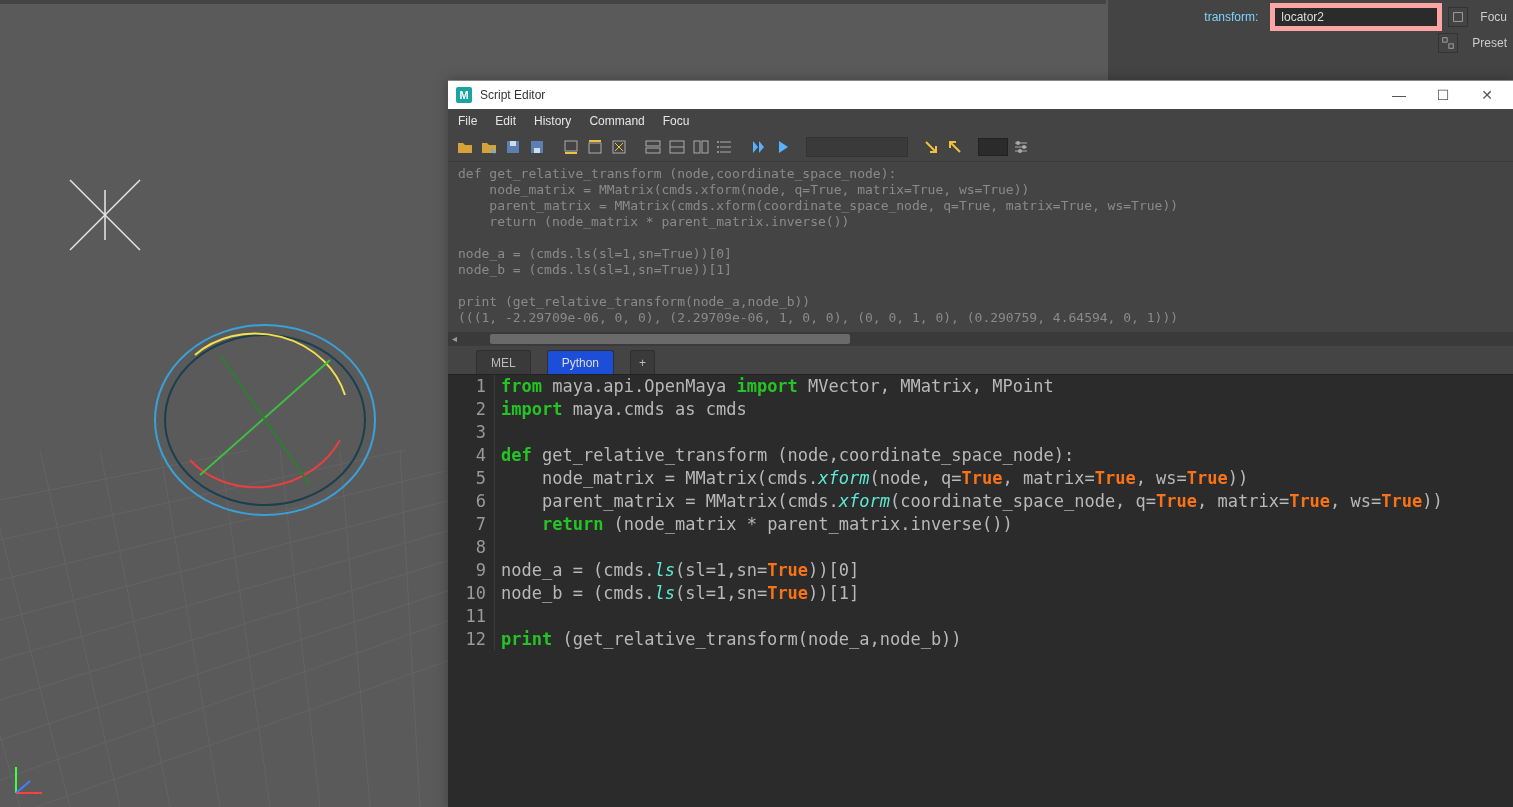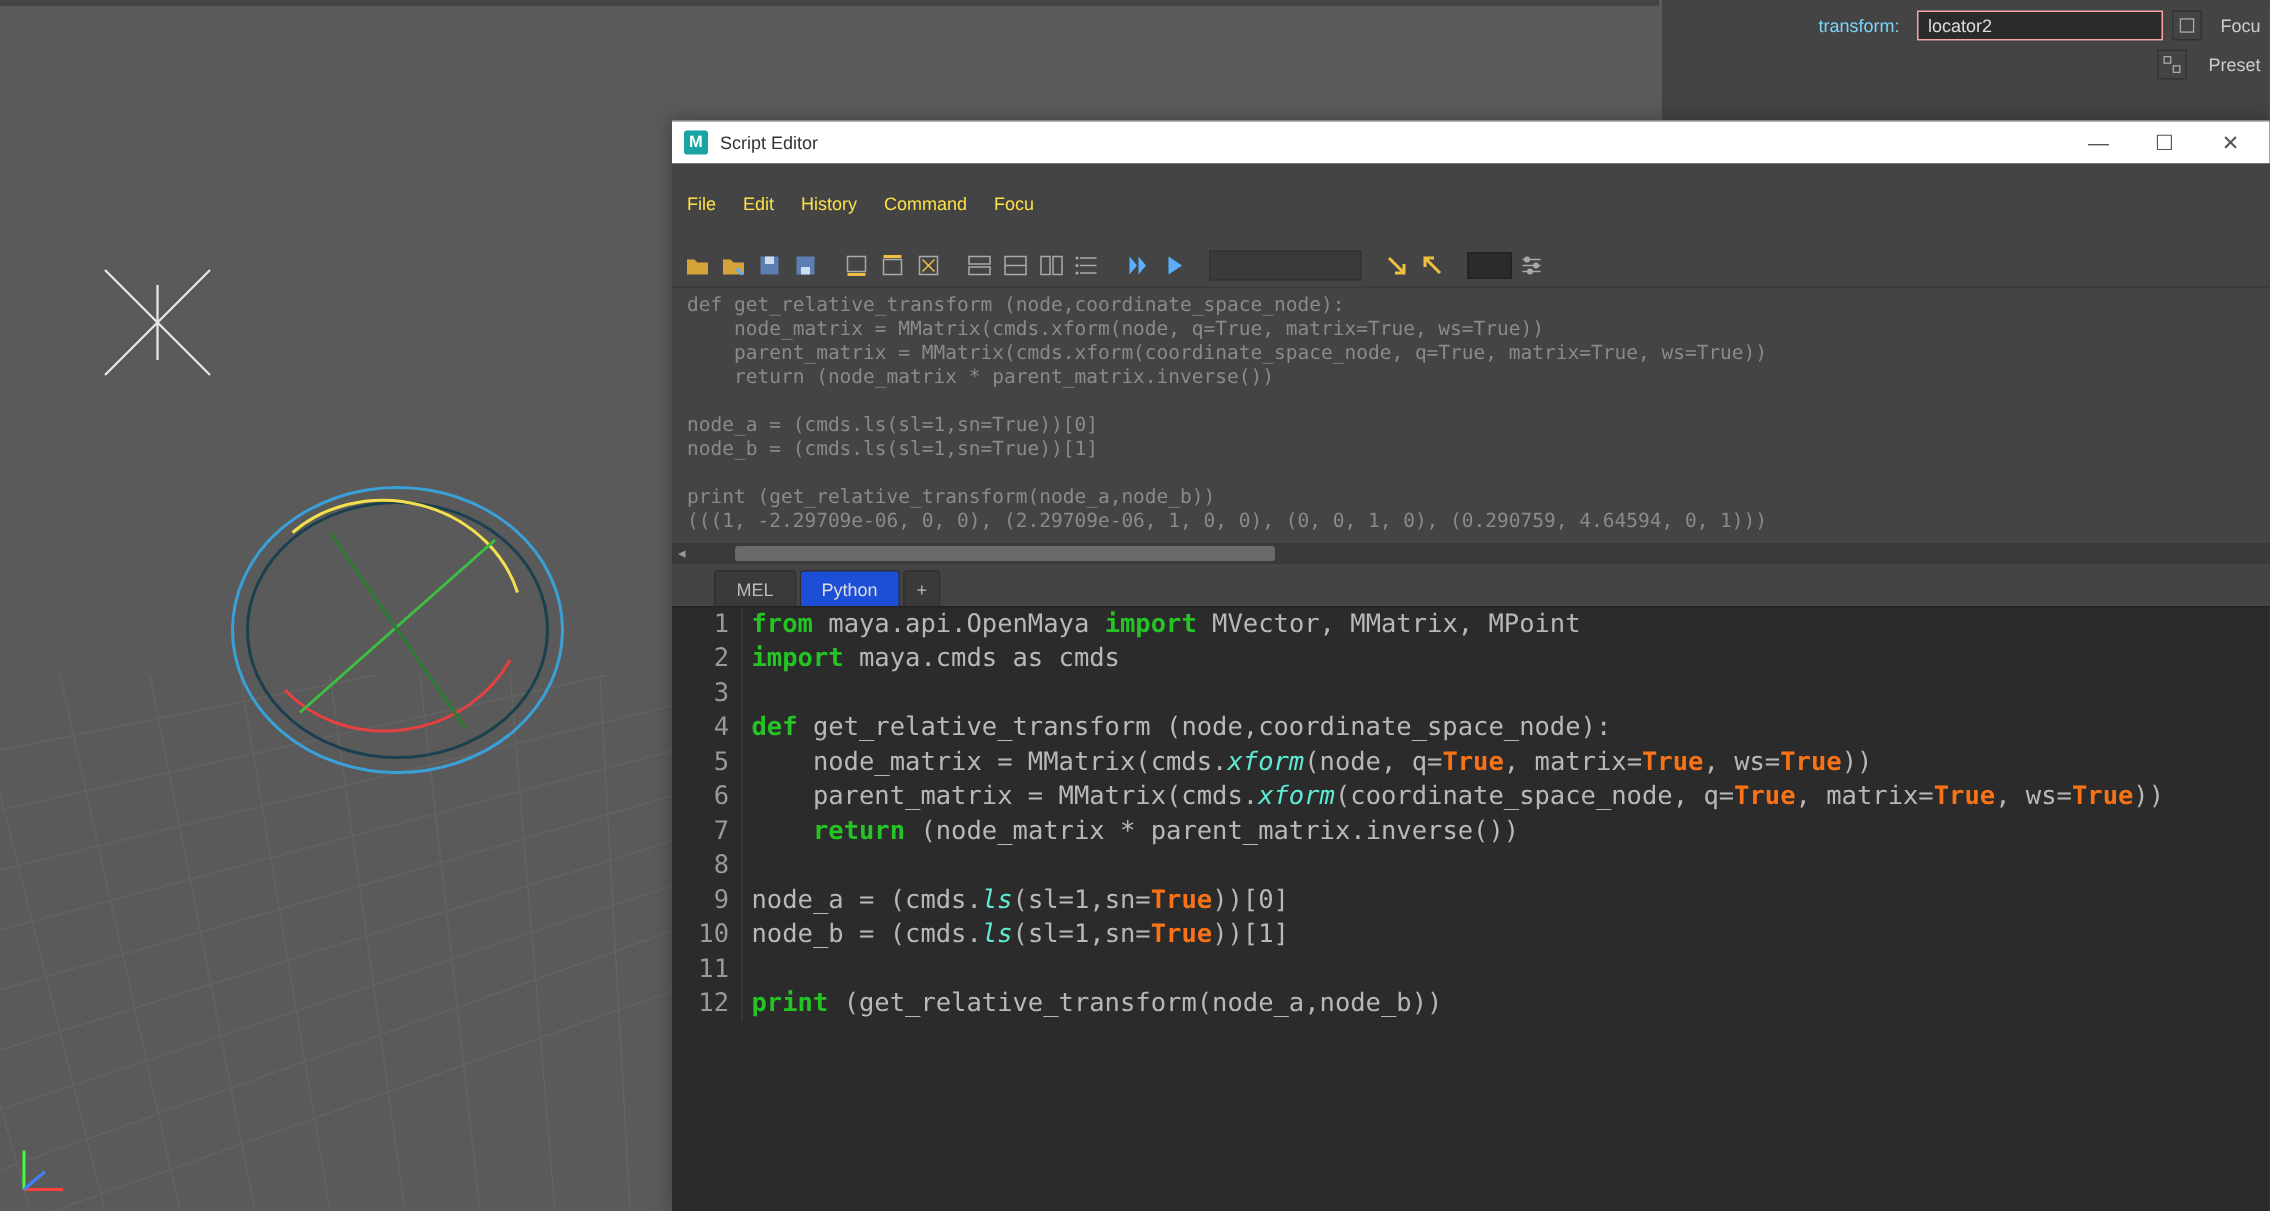--- a/index.html
+++ b/index.html
@@ -4,42 +4,42 @@
 <style>
   html,body{margin:0;padding:0;width:1513px;height:807px;overflow:hidden;background:#5a5a5a;font-family:Arial,Helvetica,sans-serif;font-size:12px;color:#ccc;user-select:none}
   .viewport{position:absolute;left:0;top:0;width:1513px;height:807px;background:#5a5a5a}
   .grid-floor{position:absolute;left:0;top:450px;width:450px;height:357px;opacity:.45;pointer-events:none}
   .top-strip{position:absolute;left:0;top:0;width:1106px;height:4px;background:#444}
   
   .cbx{position:absolute;right:0;top:0;width:405px;height:807px;background:#444}
   .cbx-top{height:4px;background:#444}
   .cbx-row1{display:flex;align-items:center;height:26px;padding-left:4px;gap:6px}
   .cbx-row1 .lbl{flex:1;text-align:right;color:#7dd3fc;font-size:12px;padding-right:6px}
-  .cbx-row1 input{background:#2b2b2b;border:1px solid #fca5a5;color:#ddd;height:18px;width:150px;padding:0 6px;font-size:12px}
+  .cbx-row1 input{background:#2b2b2b;border:5px solid #fca5a5;color:#ddd;height:18px;width:150px;padding:0 6px;font-size:12px}
   .sq-btn{width:18px;height:18px;border:1px solid #333;display:flex;align-items:center;justify-content:center;background:#444}
   .cbx-row2{display:flex;align-items:center;height:26px;gap:8px;padding-left:4px}
   .cbx-row2 .spacer{flex:1}
   .txtbtn{font-size:12px;color:#ccc;padding:2px 6px}
   
   .se-win{position:absolute;left:448px;top:80px;width:1065px;height:727px;background:#444;border-top:1px solid #888;box-shadow:0 0 12px rgba(0,0,0,.3)}
   .se-title{height:28px;background:#fff;color:#333;display:flex;align-items:center;padding:0 8px;gap:8px;font-size:12px}
   .se-title .maya-ico{width:16px;height:16px;background:#1aa3a3;color:#fff;font-weight:bold;font-size:11px;display:flex;align-items:center;justify-content:center;border-radius:2px}
   .se-title .ttl{flex:1;color:#333}
   .se-title .win-btn{width:36px;height:28px;display:flex;align-items:center;justify-content:center;color:#555;font-size:14px}
-  .se-menu{height:24px;display:flex;align-items:center;gap:18px;padding:15px 10px;color:#fde047;font-size:12px;background:#444}
+  .se-menu{height:24px;display:flex;align-items:center;gap:18px;padding:0 10px;color:#e5e5e5;font-size:12px;background:#444}
   .se-menu span{cursor:default}
   .se-tb{height:28px;display:flex;align-items:center;gap:2px;padding:0 6px;background:#444;border-bottom:1px solid #3a3a3a}
   .tb-ico{width:22px;height:22px;display:flex;align-items:center;justify-content:center;border-radius:2px}
   .tb-sep{width:8px}
   .tb-ico svg{width:18px;height:18px}
   .se-out{background:#444;color:#8a8a8a;font-family:Consolas,monospace;font-size:13px;line-height:16px;padding:4px 10px 6px;white-space:pre;overflow:hidden}
   .se-hscroll{height:14px;background:#3a3a3a;position:relative;margin:0 0 4px 0}
   .se-hscroll .thumb{position:absolute;left:42px;top:2px;height:10px;width:360px;background:#6a6a6a;border-radius:2px}
   .se-tabs{height:24px;display:flex;align-items:flex-end;gap:0;background:#444;padding-left:28px}
-  .se-tab{padding:4px 14px;font-size:12px;color:#bbb;background:#3a3a3a;border:1px solid #2f2f2f;border-bottom:none;margin-right:2px;border-radius:3px 3px 0 0;height:15px;display:flex;align-items:center}
+  .se-tab{padding:4px 14px;font-size:12px;color:#bbb;background:#3a3a3a;border:1px solid #2f2f2f;border-bottom:none;margin-right:16px;border-radius:3px 3px 0 0;height:15px;display:flex;align-items:center}
   .se-tab.active{background:#1d4ed8;color:#ddd}
   .se-tab.add{padding:4px 8px}
   .se-code{background:#2b2b2b;font-family:Consolas,monospace;font-size:17px;line-height:23px;height:440px;overflow:hidden;white-space:pre;border-top:1px solid #222}
   .se-code .row{display:flex}
   .se-code .ln{width:38px;text-align:right;color:#999;padding-right:8px;background:#2b2b2b;border-right:1px solid #3a3a3a}
   .se-code .tx{padding-left:6px;color:#b8b8b8}
   .kw{color:#25c425;font-weight:bold}
   .fn{color:#5eead4;font-style:italic}
   .tru{color:#f97316;font-weight:bold}
   

